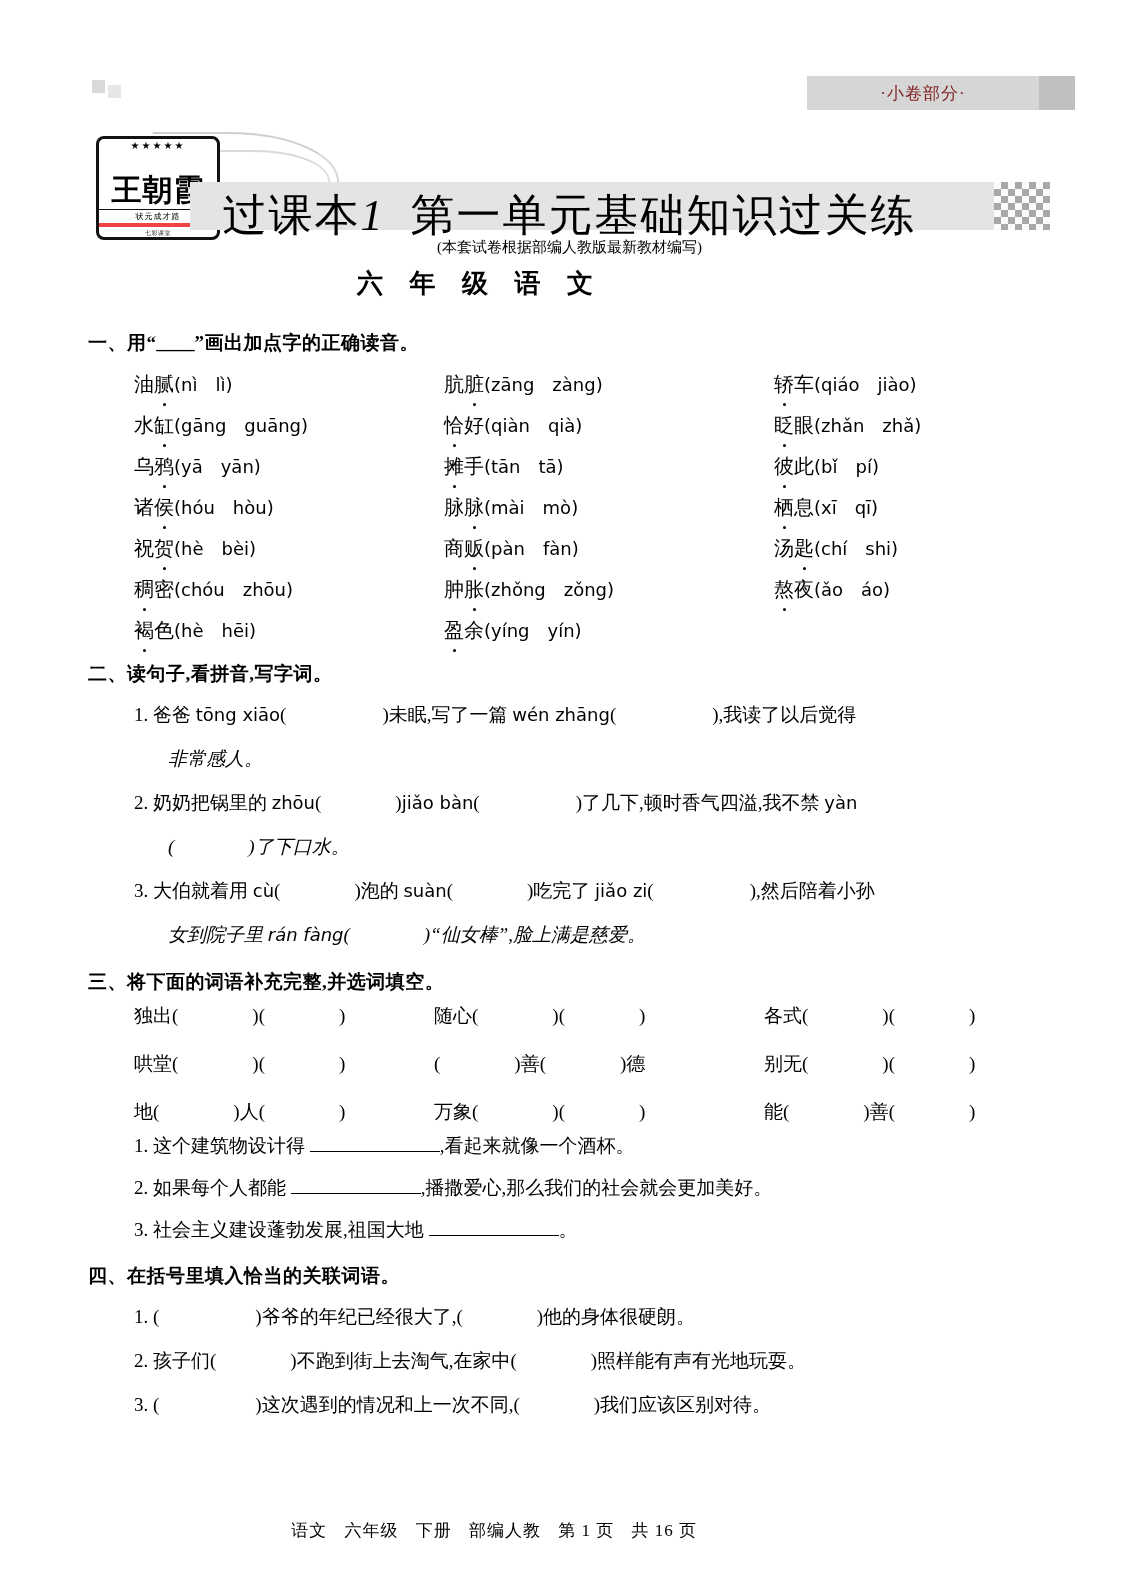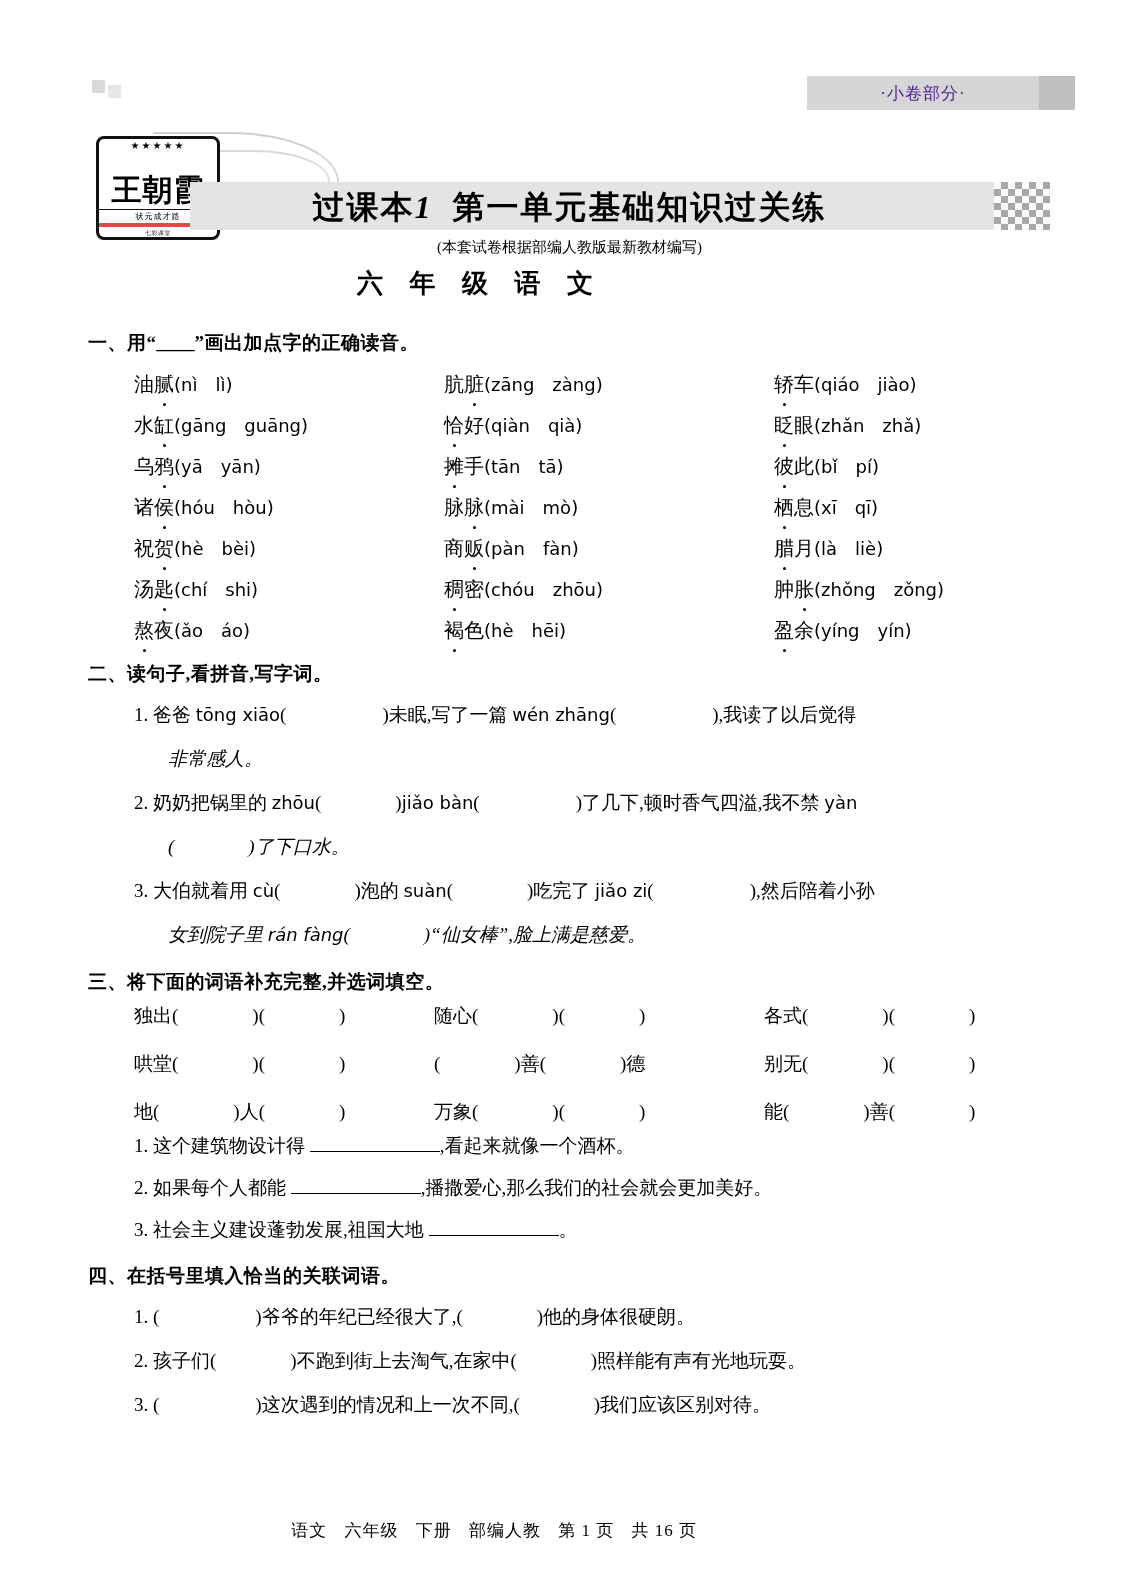--- a/index.html
+++ b/index.html
@@ -43,21 +43,21 @@
     right: 100px;
     top: 76px;
     width: 232px;
     height: 34px;
     background: #d6d6d6;
     display: flex;
     align-items: center;
     justify-content: center;
     font-size: 17px;
     letter-spacing: 1px;
-    color: #4c1d95;
+    color: #7f1d1d;
   }
   .top-tab-end {
     position: absolute;
     right: 64px;
     top: 76px;
     width: 36px;
     height: 34px;
     background: #bfbfbf;
   }
 
@@ -154,22 +154,22 @@
     background:
       repeating-conic-gradient(#9d9d9d 0% 25%, #ffffff 0% 50%) 0 0/14px 14px;
     opacity: .85;
   }
   .main-title {
     position: absolute;
     left: 0;
     top: 186px;
     width: 1139px;
     text-align: center;
-    font-size: 32px;
-    font-weight: bold;
+    font-size: 44px;
+    font-weight: normal;
     letter-spacing: 2px;
   }
   .main-title .num {
     font-style: italic;
     font-family: "Liberation Serif", serif;
   }
   .sub-note {
     position: absolute;
     left: 0;
     top: 238px;
@@ -352,21 +352,20 @@
       <div class="word">乌<span class="dotted">鸦</span><span class="py">(yā　yān)</span></div>
       <div class="word"><span class="dotted">摊</span>手<span class="py">(tān　tā)</span></div>
       <div class="word"><span class="dotted">彼</span>此<span class="py">(bǐ　pí)</span></div>
 
       <div class="word">诸<span class="dotted">侯</span><span class="py">(hóu　hòu)</span></div>
       <div class="word">脉<span class="dotted">脉</span><span class="py">(mài　mò)</span></div>
       <div class="word"><span class="dotted">栖</span>息<span class="py">(xī　qī)</span></div>
 
       <div class="word">祝<span class="dotted">贺</span><span class="py">(hè　bèi)</span></div>
       <div class="word">商<span class="dotted">贩</span><span class="py">(pàn　fàn)</span></div>
-      <div class="word"><span class="dotted">腊</span>月<span class="py">(là　liè)</span></div>
 
       <div class="word">汤<span class="dotted">匙</span><span class="py">(chí　shi)</span></div>
       <div class="word"><span class="dotted">稠</span>密<span class="py">(chóu　zhōu)</span></div>
       <div class="word">肿<span class="dotted">胀</span><span class="py">(zhǒng　zǒng)</span></div>
 
       <div class="word"><span class="dotted">熬</span>夜<span class="py">(ǎo　áo)</span></div>
       <div class="word"><span class="dotted">褐</span>色<span class="py">(hè　hēi)</span></div>
       <div class="word"><span class="dotted">盈</span>余<span class="py">(yíng　yín)</span></div>
     </div>
 

